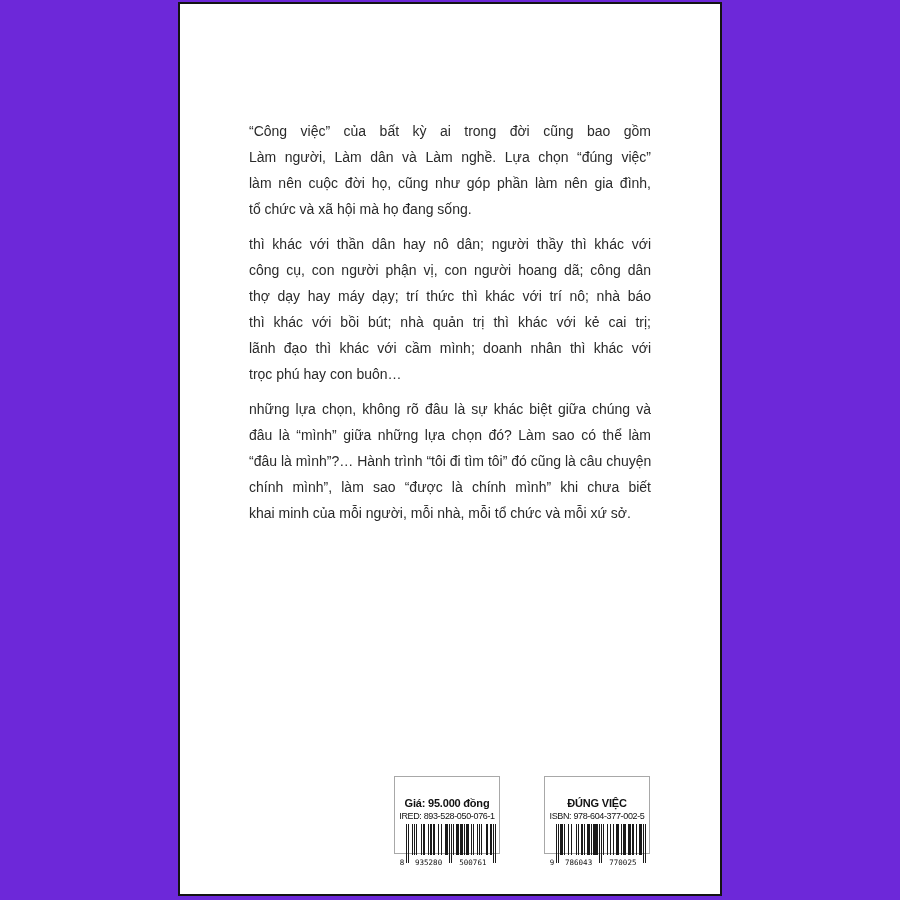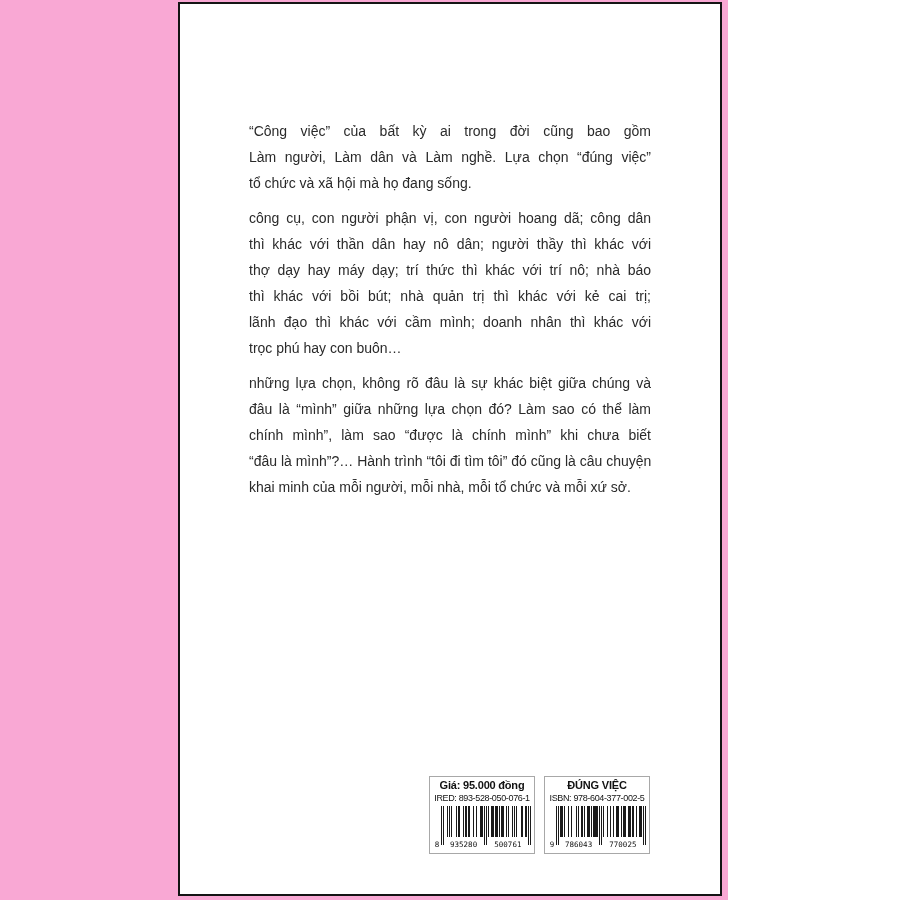--- a/index.html
+++ b/index.html
@@ -1,19 +1,19 @@
 <!DOCTYPE html>
 <html><head>
 <meta charset="utf-8">
 <style>
   html, body { margin: 0; padding: 0; background: #ffffff; }
   .stage {
     position: relative;
-    width: 728px; height: 900px;
-    background: #f9a8d4;
+    width: 900px; height: 900px;
+    background: #6d28d9;
     font-family: "Liberation Sans", sans-serif;
     overflow: hidden;
   }
   .cover {
     position: absolute;
     left: 178px; top: 2px;
     width: 544px; height: 894px;
     box-sizing: border-box;
     border: 2px solid #141414;
     background: #ffffff;
@@ -39,24 +39,25 @@
     position: absolute;
     top: 772px; right: 70px;
     display: flex;
     gap: 9px;
   }
   .barcode-box {
     width: 106px; height: 78px;
     box-sizing: border-box;
     border: 1px solid #a8a8a8;
     background: #ffffff;
-    padding-top: 2px;
+    padding-top: 20px;
     display: flex;
     flex-direction: column;
     align-items: center;
+    margin-left: 35px;
   }
   .bc-title {
     font-size: 11px; line-height: 13px;
     font-weight: bold;
     letter-spacing: -0.2px;
     color: #111111;
     white-space: nowrap;
   }
   .bc-sub {
     font-size: 9px; line-height: 11px;
@@ -70,35 +71,36 @@
 </head>
 <body>
 
 <div class="stage">
   <div class="cover">
 
     <div class="blurb">
       <div class="paragraph">
           <div class="jline">“Công việc” của bất kỳ ai trong đời cũng bao gồm</div>
           <div class="jline">Làm người, Làm dân và Làm nghề. Lựa chọn “đúng việc”</div>
+          <div class="jline">làm nên cuộc đời họ, cũng như góp phần làm nên gia đình,</div>
           <div class="jline jline-last">tổ chức và xã hội mà họ đang sống.</div>
         </div>
       <div class="paragraph">
+          <div class="jline">thì khác với thần dân hay nô dân; người thầy thì khác với</div>
           <div class="jline">công cụ, con người phận vị, con người hoang dã; công dân</div>
-          <div class="jline">thì khác với thần dân hay nô dân; người thầy thì khác với</div>
           <div class="jline">thợ dạy hay máy dạy; trí thức thì khác với trí nô; nhà báo</div>
           <div class="jline">thì khác với bồi bút; nhà quản trị thì khác với kẻ cai trị;</div>
           <div class="jline">lãnh đạo thì khác với cầm mình; doanh nhân thì khác với</div>
           <div class="jline jline-last">trọc phú hay con buôn…</div>
         </div>
       <div class="paragraph">
           <div class="jline">những lựa chọn, không rõ đâu là sự khác biệt giữa chúng và</div>
           <div class="jline">đâu là “mình” giữa những lựa chọn đó? Làm sao có thể làm</div>
+          <div class="jline">“đâu là mình”?… Hành trình “tôi đi tìm tôi” đó cũng là câu chuyện</div>
           <div class="jline">chính mình”, làm sao “được là chính mình” khi chưa biết</div>
-          <div class="jline">“đâu là mình”?… Hành trình “tôi đi tìm tôi” đó cũng là câu chuyện</div>
           <div class="jline jline-last">khai minh của mỗi người, mỗi nhà, mỗi tổ chức và mỗi xứ sở.</div>
         </div>
     </div>
 
     <div class="barcode-row">
 
       <div class="barcode-box">
         <div class="bc-title">Giá: 95.000 đồng</div>
         <div class="bc-sub">IRED: 893-528-050-076-1</div>
         <div class="bc-svg-wrap"><svg width="97" height="42" viewBox="0 0 97 42" shape-rendering="crispEdges">

